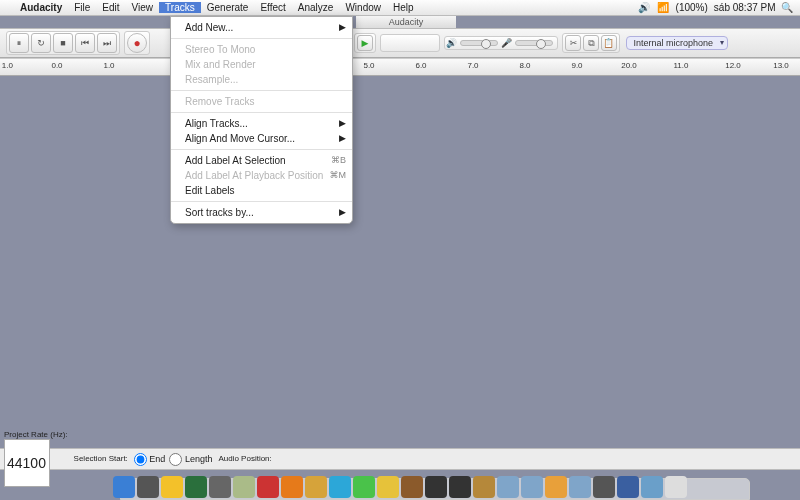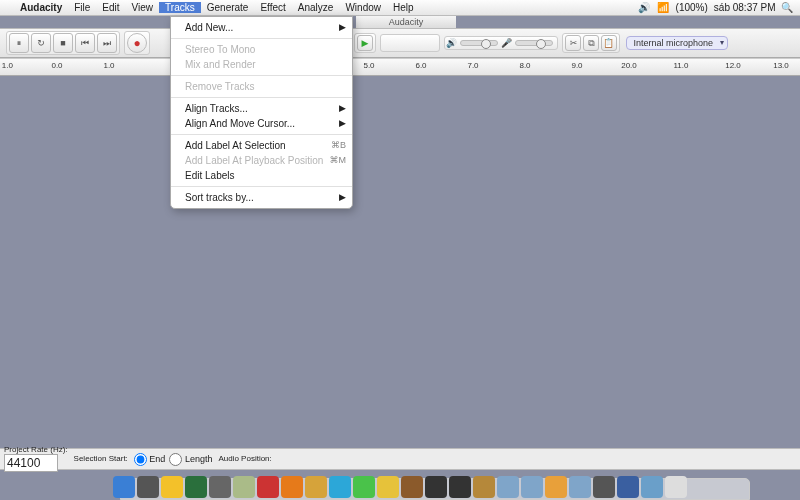--- a/index.html
+++ b/index.html
@@ -43,21 +43,21 @@
   
   .ruler { position: absolute; top: 58px; left: 0; right: 0; height: 18px; background: linear-gradient(#fafafa,#e5e5e5); border-top: 1px solid #ccc; border-bottom: 1px solid #aaa; z-index: 30; font-size: 8px; color: #333; }
   .ruler .tick { position: absolute; top: 2px; width: 30px; text-align: center; }
 
   
   .track-area { position: absolute; top: 76px; left: 0; right: 0; bottom: 52px; background: #8a8fa3; z-index: 10; }
 
   
   .statusbar { position: absolute; bottom: 30px; left: 0; right: 0; height: 22px; background: #ececec; border-top: 1px solid #bbb; border-bottom: 1px solid #bbb; display: flex; align-items: center; font-size: 9px; color: #222; padding-left: 4px; gap: 6px; z-index: 60; }
   .statusbar .col { display:flex; flex-direction: column; font-size: 8px; line-height: 1; }
-  .rate-box { width: 54px; border: 1px solid #aaa; background: #fff; padding: 2px 2px; font-size: 12px; }
+  .rate-box { width: 46px; border: 1px solid #aaa; background: #fff; padding: 16px 2px; font-size: 14px; }
   .radio { font-size: 9px; }
 
   
   .dock { position: absolute; bottom: 0; left: 0; right: 0; height: 30px; display: flex; align-items: flex-end; justify-content: center; gap: 2px; z-index: 70; }
   .dock-bg { position: absolute; bottom: 0; left: 120px; right: 50px; height: 22px; background: rgba(240,240,240,.6); border: 1px solid #ccc; border-radius: 5px 5px 0 0; z-index: -1; }
   .dock-icon { width: 22px; height: 22px; border-radius: 4px; margin-bottom: 2px; display: flex; align-items: center; justify-content: center; font-size: 11px; color: #fff; }
 </style>
 </head>
 <body>
 
@@ -81,20 +81,21 @@
     <span>sáb 08:37 PM</span>
     <span>🔍</span>
   </div>
 </div>
 
 <div class="dropdown" id="dropdown">
     <div class="mi">Add New...<span class="arrow">▶</span></div>
     <div class="sep"></div>
     <div class="mi disabled">Stereo To Mono</div>
     <div class="mi disabled">Mix and Render</div>
+    <div class="mi disabled">Resample...</div>
     <div class="sep"></div>
     <div class="mi disabled">Remove Tracks</div>
     <div class="sep"></div>
     <div class="mi">Align Tracks...<span class="arrow">▶</span></div>
     <div class="mi">Align And Move Cursor...<span class="arrow">▶</span></div>
     <div class="sep"></div>
     <div class="mi">Add Label At Selection<span class="short">⌘B</span></div>
     <div class="mi disabled">Add Label At Playback Position<span class="short">⌘M</span></div>
     <div class="mi">Edit Labels</div>
     <div class="sep"></div>

